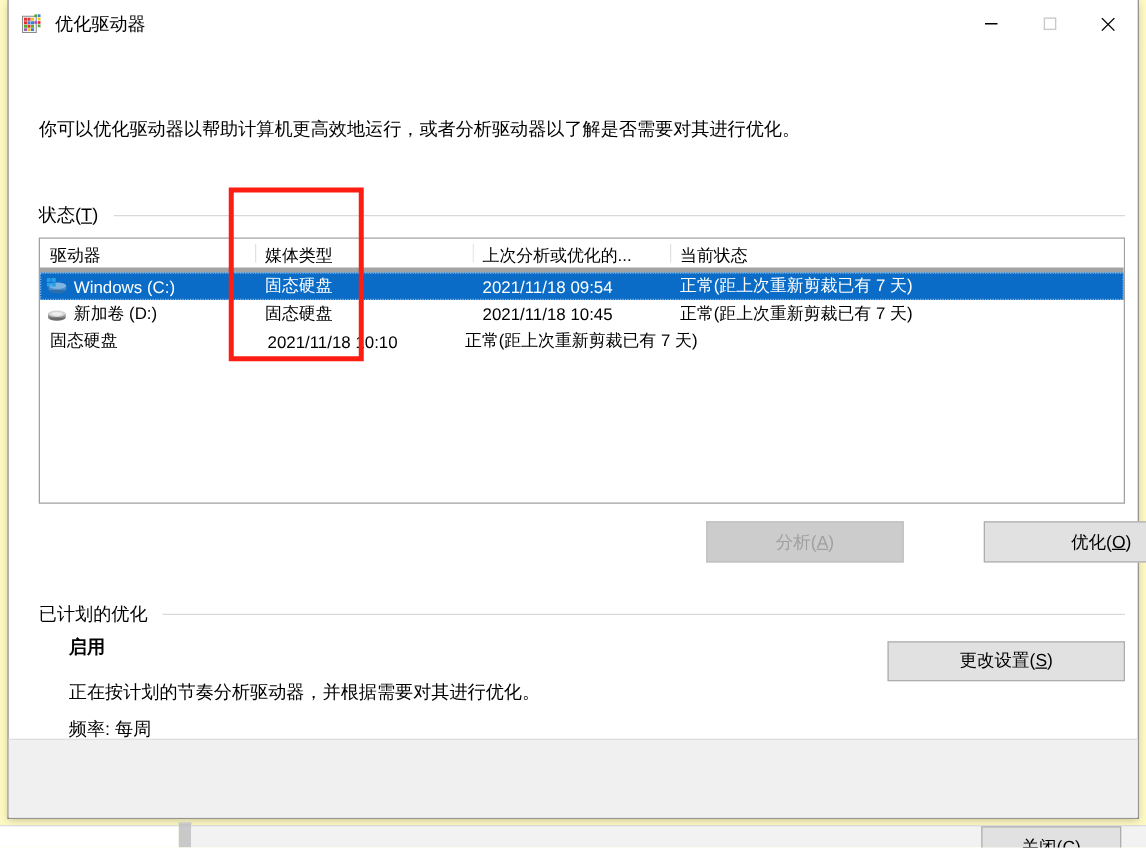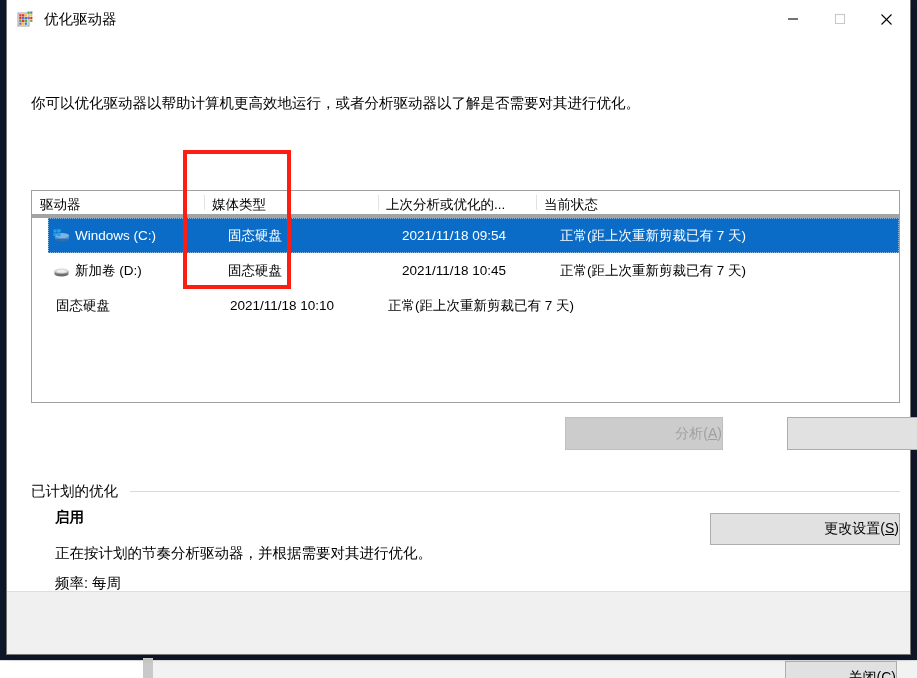--- a/index.html
+++ b/index.html
@@ -9,21 +9,21 @@
     height: 678px;
     overflow: hidden;
     background: #ffffff;
     font-family: "Liberation Sans", "DejaVu Sans", sans-serif;
   }
 
   #root {
     position: relative;
     width: 917px;
     height: 678px;
-    background: #0f172a;
+    background: #fef9c3;
     text-decoration: underline;
   }
 
   
   .bg-strip {
     position: absolute;
     background: #f0f0f0;
     border-top: 1px solid #d8d8d8;
   }
   #bg-strip-left  { left: 0;   top: 660px; width: 143px; height: 18px; background:#ffffff; border-top:1px solid #dcdcdc; }
@@ -154,25 +154,24 @@
     width: 1px;
     background: #e2e2e2;
   }
   .c-drive  { flex: 0 0 172px; }
   .c-media  { flex: 0 0 174px; }
   .c-last   { flex: 0 0 158px; }
   .c-status { flex: 1 1 auto; }
 
   .row {
     display: flex;
-    height: 35px;
+    height: 22px;
     align-items: center;
     font-size: 13.5px;
     color: #000000;
-    margin-left: 16px;
   }
   .row.selected {
     background: #0a6cc6;
     color: #ffffff;
     outline: 1px dotted #8ab8e0;
     outline-offset: -1px;
   }
   .cell {
     padding-left: 8px;
     white-space: nowrap;
@@ -186,21 +185,21 @@
   
   .btn {
     position: absolute;
     background: #e1e1e1;
     border: 1px solid #adadad;
     font-family: "Liberation Sans", "DejaVu Sans", sans-serif;
     font-size: 14px;
     color: #000000;
     display: flex;
     align-items: center;
-    justify-content: flex-end;
+    justify-content: center;
     cursor: default;
     white-space: nowrap;
   }
   .btn.disabled {
     background: #cccccc;
     border-color: #bfbfbf;
     color: #a0a0a0;
   }
 
   #btn-analyze  { left: 558px; top: 379px; width: 158px; height: 33px; }
@@ -309,20 +308,24 @@
             <line x1="11.5" y1="1.5" x2="1.5" y2="11.5" stroke="#000000" stroke-width="1.1"></line>
           </svg>
         </div>
       </div>
     </div>
 
     <div id="client">
 
       <div id="intro-text">你可以优化驱动器以帮助计算机更高效地运行，或者分析驱动器以了解是否需要对其进行优化。</div>
 
+      <div class="group-head" id="status-group-head">
+        <span class="ghlabel">状态(<span class="ul">T</span>)</span>
+        <span class="ghrule"></span>
+      </div>
 
       <div id="drive-list">
 
         <div id="list-header">
           <div class="hcell c-drive">驱动器</div>
           <div class="hcell c-media">媒体类型</div>
           <div class="hcell c-last">上次分析或优化的...</div>
           <div class="hcell c-status">当前状态</div>
         </div>
 

